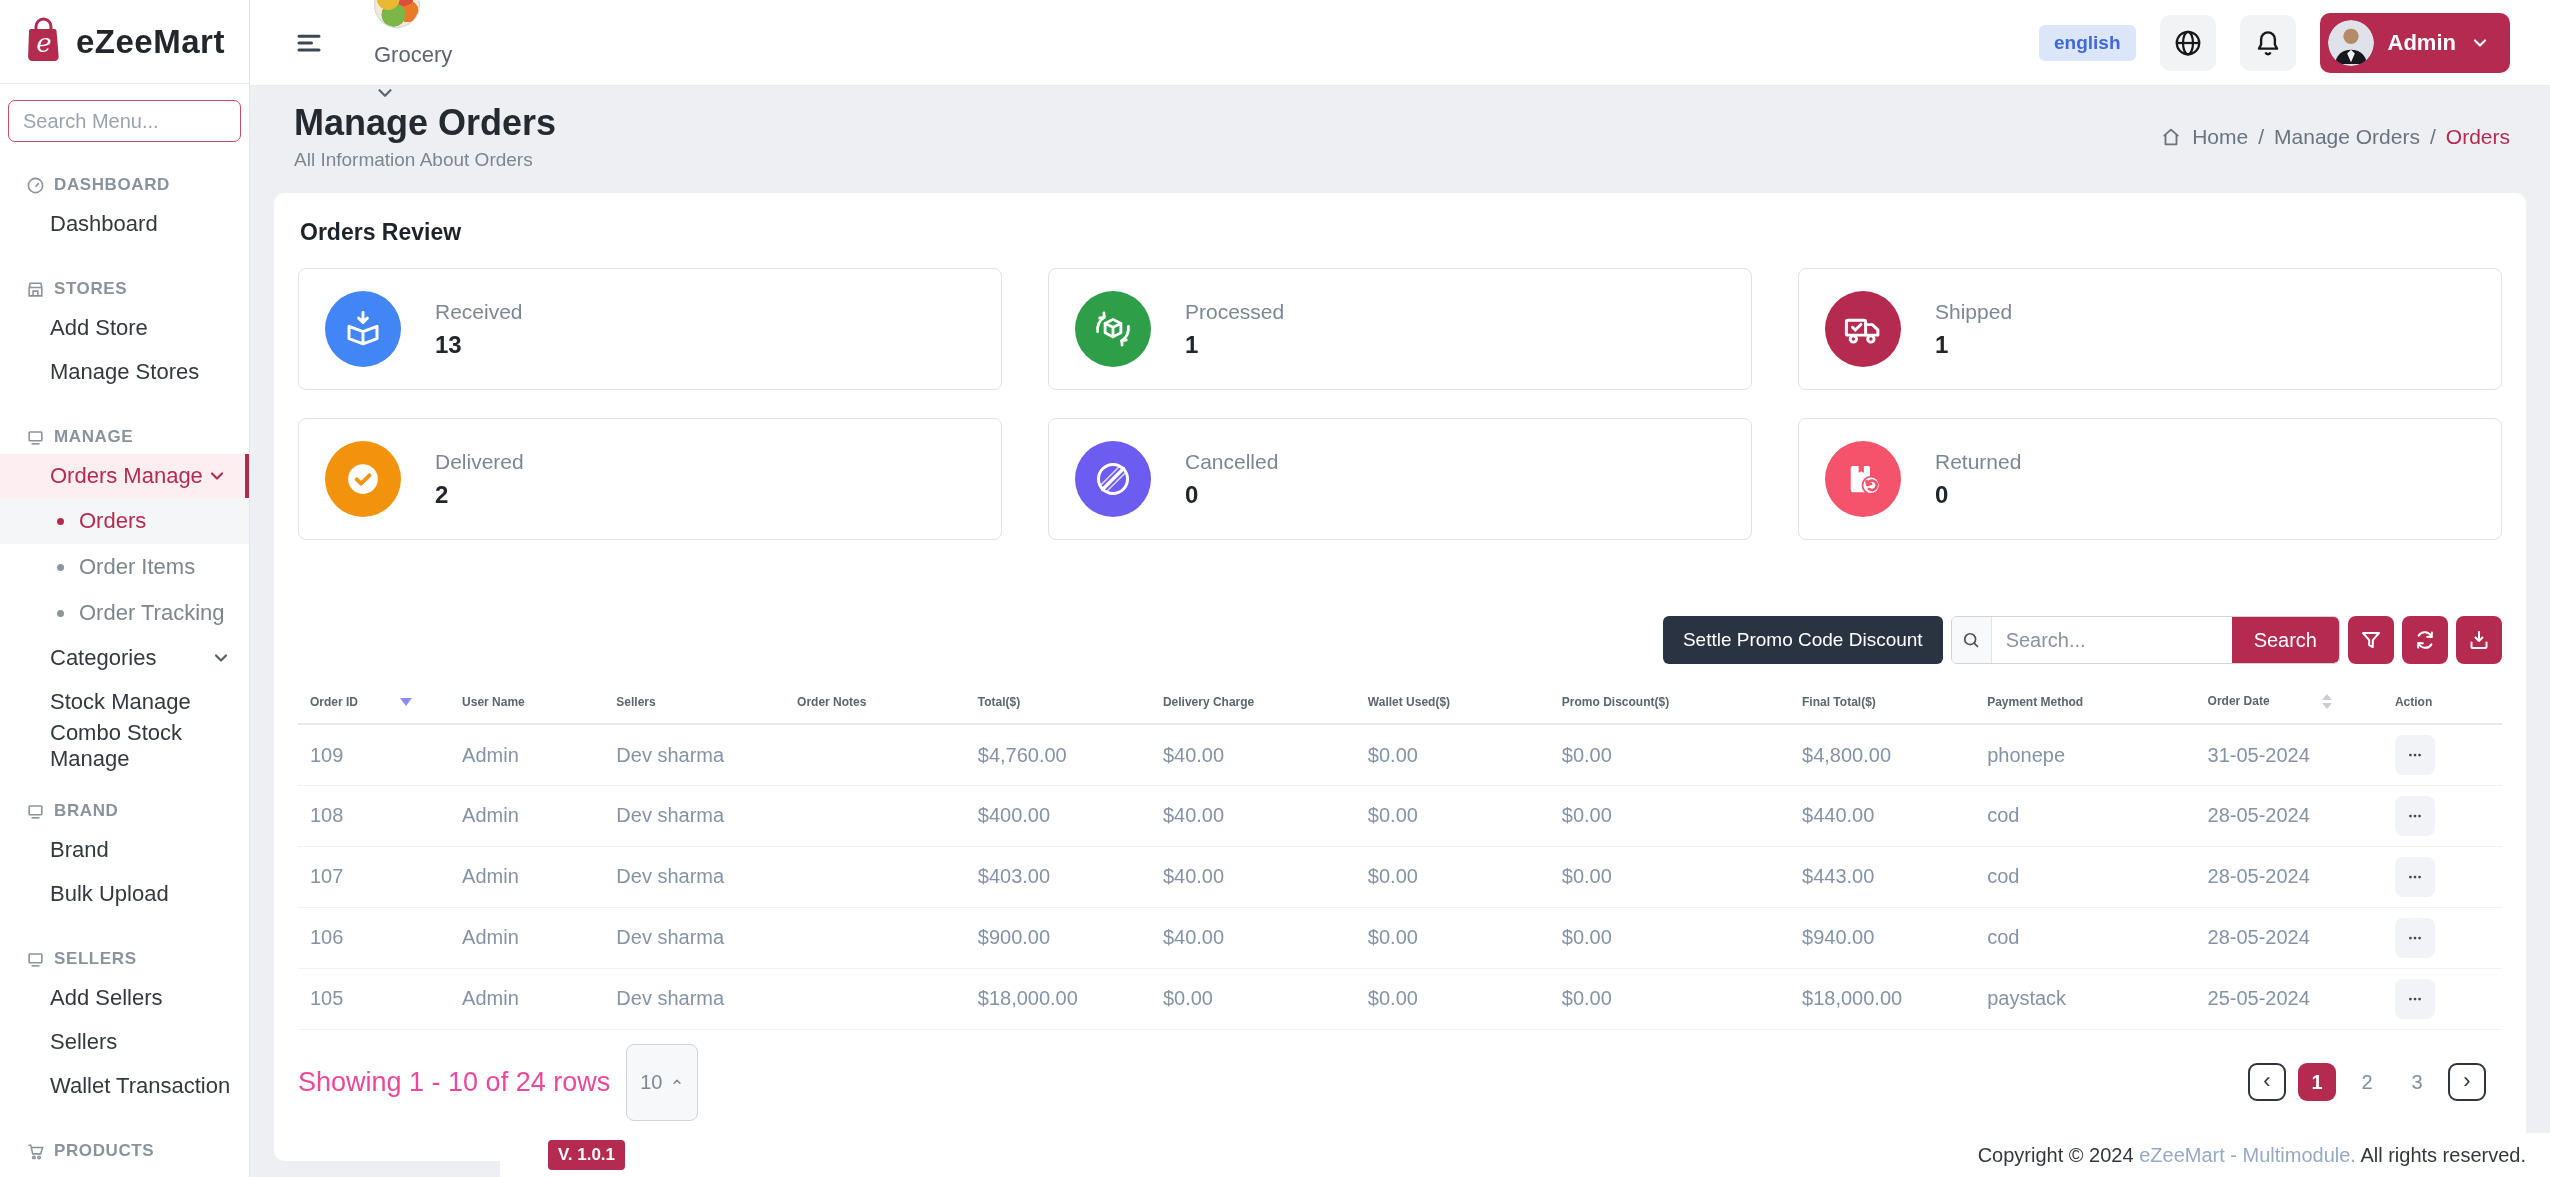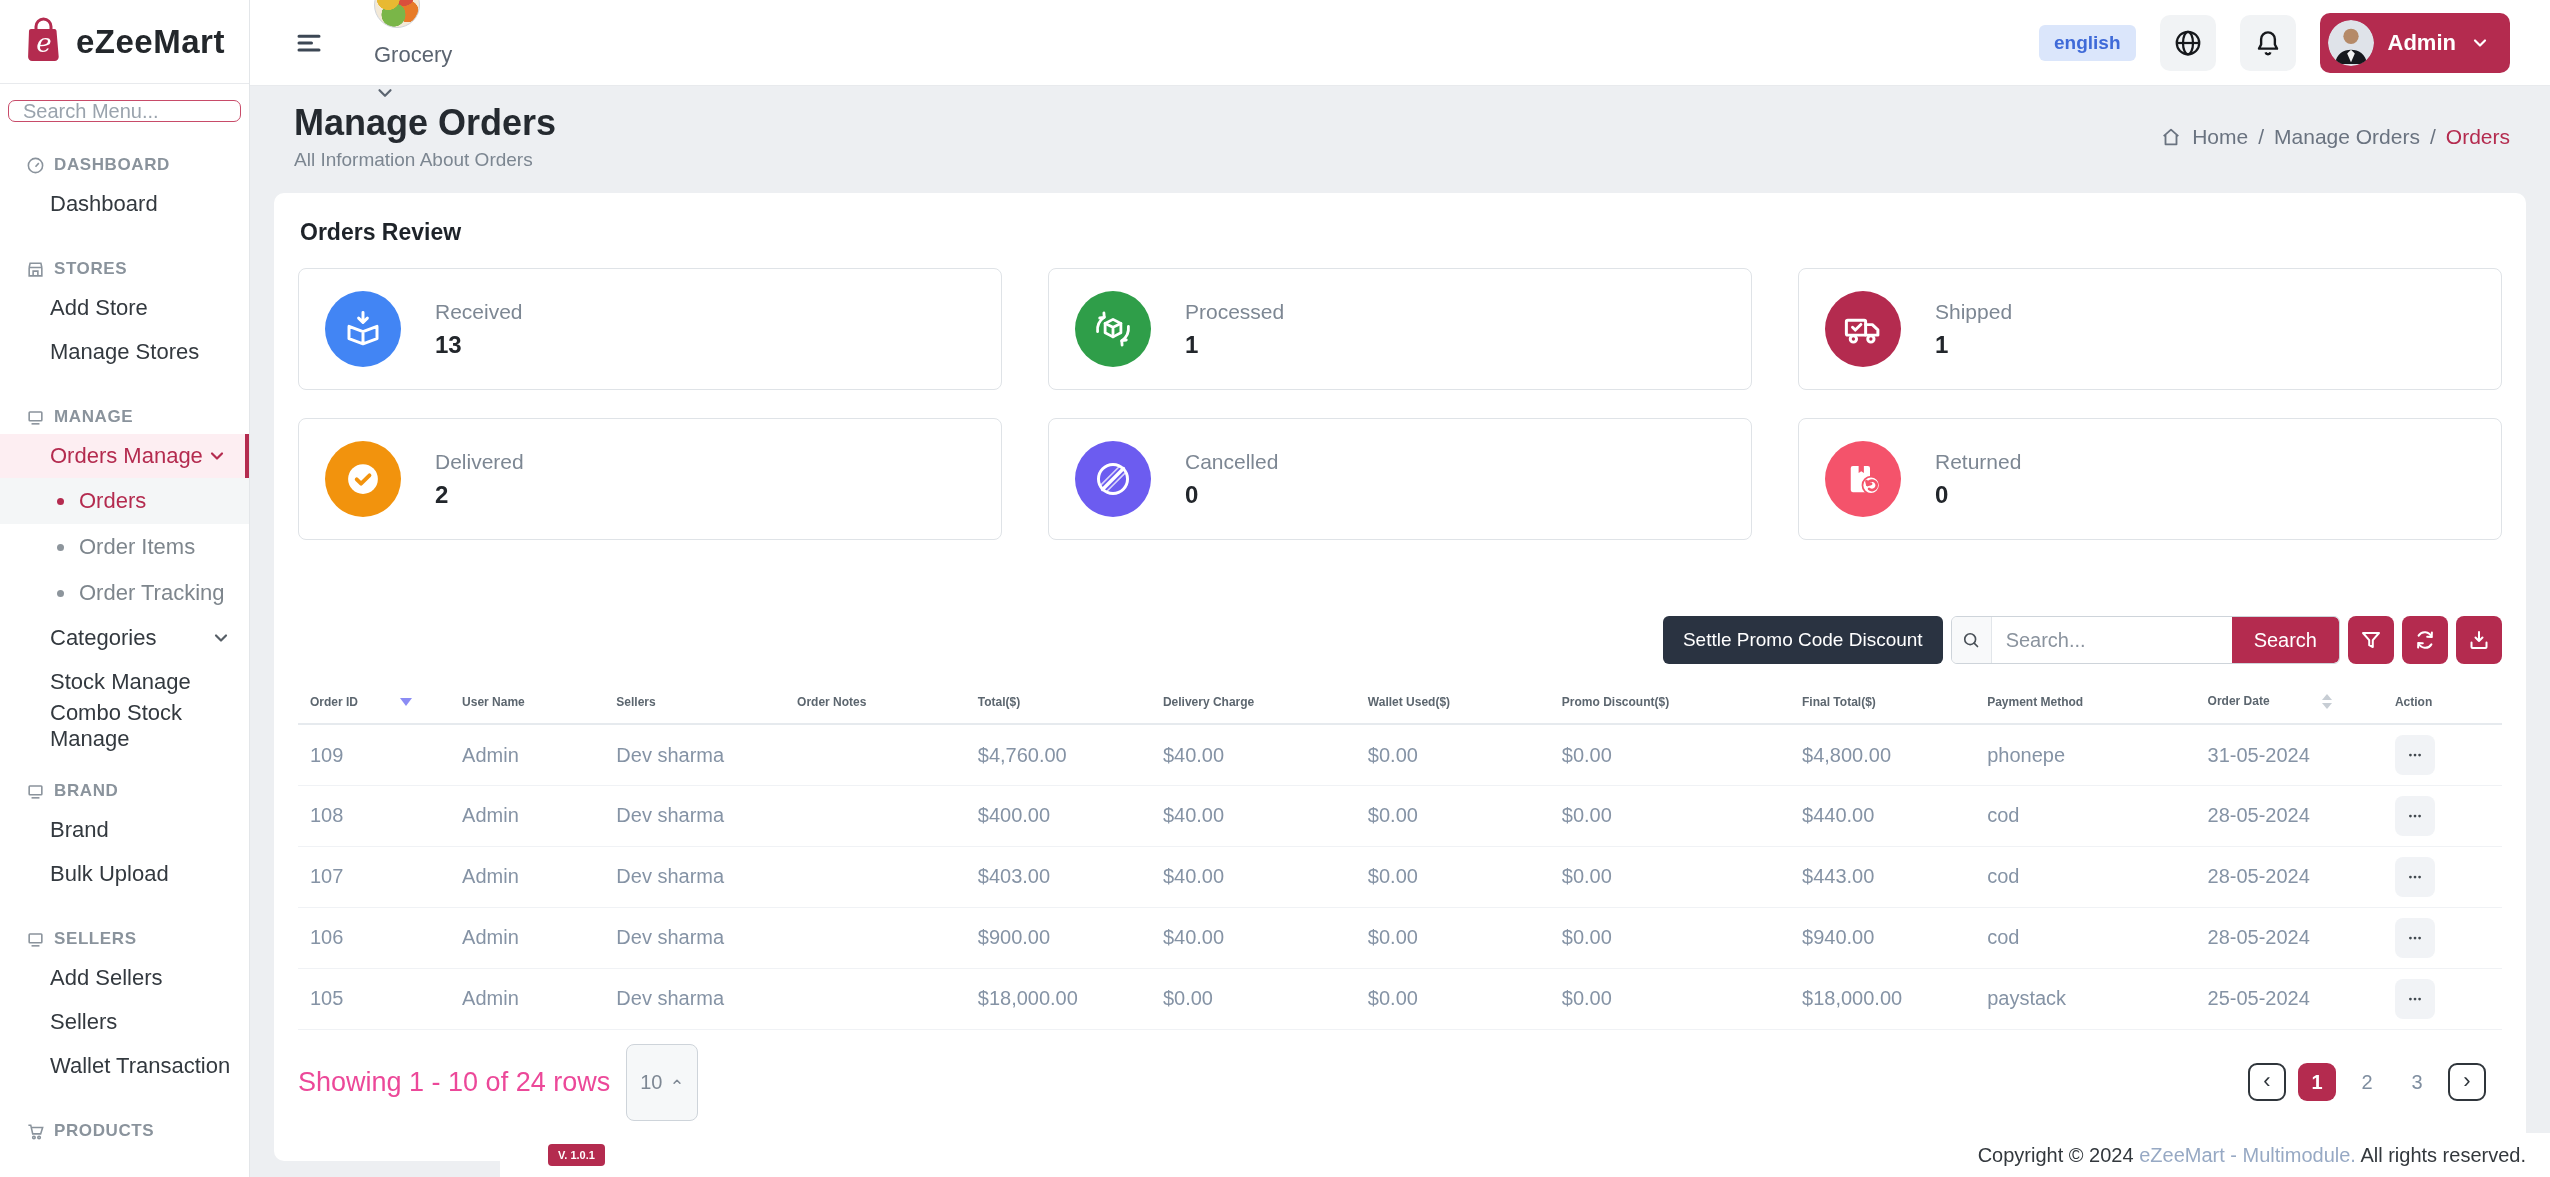--- a/index.html
+++ b/index.html
@@ -4,21 +4,21 @@
 <style>
   * { margin:0; padding:0; box-sizing:border-box; }
   html,body { width:2550px; height:1177px; overflow:hidden; }
   body { font-family:"Liberation Sans","DejaVu Sans",sans-serif; background:#edeff2; position:relative; color:#2b3138; }
 
   
   .sidebar { position:absolute; left:0; top:0; bottom:0; width:250px; background:#fff; border-right:1px solid #e3e6e9; z-index:5; }
   .logo-row { height:84px; display:flex; align-items:center; gap:12px; padding-left:24px; border-bottom:1px solid #e8eaed; }
   .logo-text { font-size:33px; font-weight:bold; color:#23272b; letter-spacing:.5px; }
   .side-search { margin:16px 8px 6px 8px; }
-  .side-search input { width:100%; height:22px; border:1px solid #c84b69; border-radius:7px; padding:0 14px; font-size:20px; color:#555; outline:none; font-family:inherit; }
+  .side-search input { width:100%; height:42px; border:1px solid #c84b69; border-radius:7px; padding:0 14px; font-size:20px; color:#555; outline:none; font-family:inherit; }
   .side-search input::placeholder { color:#9aa3ad; }
   .side-section { display:flex; align-items:center; gap:9px; padding-left:26px; margin-top:26px; height:34px; color:#8a939c; font-size:17px; font-weight:bold; letter-spacing:.6px; }
   .side-section svg { width:19px; height:19px; }
   .side-item { display:flex; align-items:center; height:44px; padding-left:50px; padding-right:18px; font-size:22px; color:#33393f; cursor:pointer; }
   .side-item .grow { flex:1; }
   .side-item svg.chev { width:20px; height:20px; color:#565e66; }
   .side-item.active { background:#fdeef2; color:#b42b4f; border-right:4px solid #b42b4f; }
   .side-item.active svg.chev { color:#b42b4f; }
   .side-sub { display:flex; align-items:center; gap:15px; height:46px; padding-left:57px; font-size:22px; color:#7e868d; cursor:pointer; }
   .side-sub .bullet { width:7px; height:7px; border-radius:50%; background:#8d959c; }
@@ -95,21 +95,21 @@
   .tf-left { display:flex; align-items:center; gap:16px; }
   .showing { font-size:27px; color:#ec4899; }
   .pagesize-btn { display:flex; align-items:center; gap:8px; background:#f6f8f9; border:1px solid #ced4da; border-radius:8px; padding:26px 13px; font-size:20px; color:#7e8894; cursor:pointer; font-family:inherit; }
   .pagesize-btn svg { width:14px; height:14px; color:#7e8894; }
   .pagination { display:flex; align-items:center; gap:12px; }
   .pg-nav { width:38px; height:38px; border:2px solid #2f353b; background:#fff; border-radius:9px; font-size:22px; color:#2f353b; cursor:pointer; display:flex; align-items:center; justify-content:center; font-family:inherit; padding-bottom:3px; }
   .pg-num { width:38px; height:38px; display:flex; align-items:center; justify-content:center; font-size:20px; color:#7f8ea0; cursor:pointer; background:none; border:none; font-family:inherit; }
   .pg-num.active { background:#b42b4f; color:#fff; border-radius:9px; font-weight:bold; }
 
   .footer { position:absolute; left:250px; right:0; bottom:0; height:44px; background:#fff; display:flex; align-items:center; justify-content:space-between; padding:0 24px 0 48px; }
-  .version-badge { background:#b42b4f; color:#fff; font-size:11px; font-weight:bold; padding:5px 10px; border-radius:4px; }
+  .version-badge { background:#b42b4f; color:#fff; font-size:17px; font-weight:bold; padding:5px 10px; border-radius:4px; }
   .copyright { font-size:20px; color:#33383d; }
   .copyright .link { color:#97a9c4; cursor:pointer; }
 </style>
 </head>
 <body>
 
 <aside class="sidebar">
   <div class="logo-row">
     <span>
       <svg width="40" height="46" viewBox="0 0 40 46">

